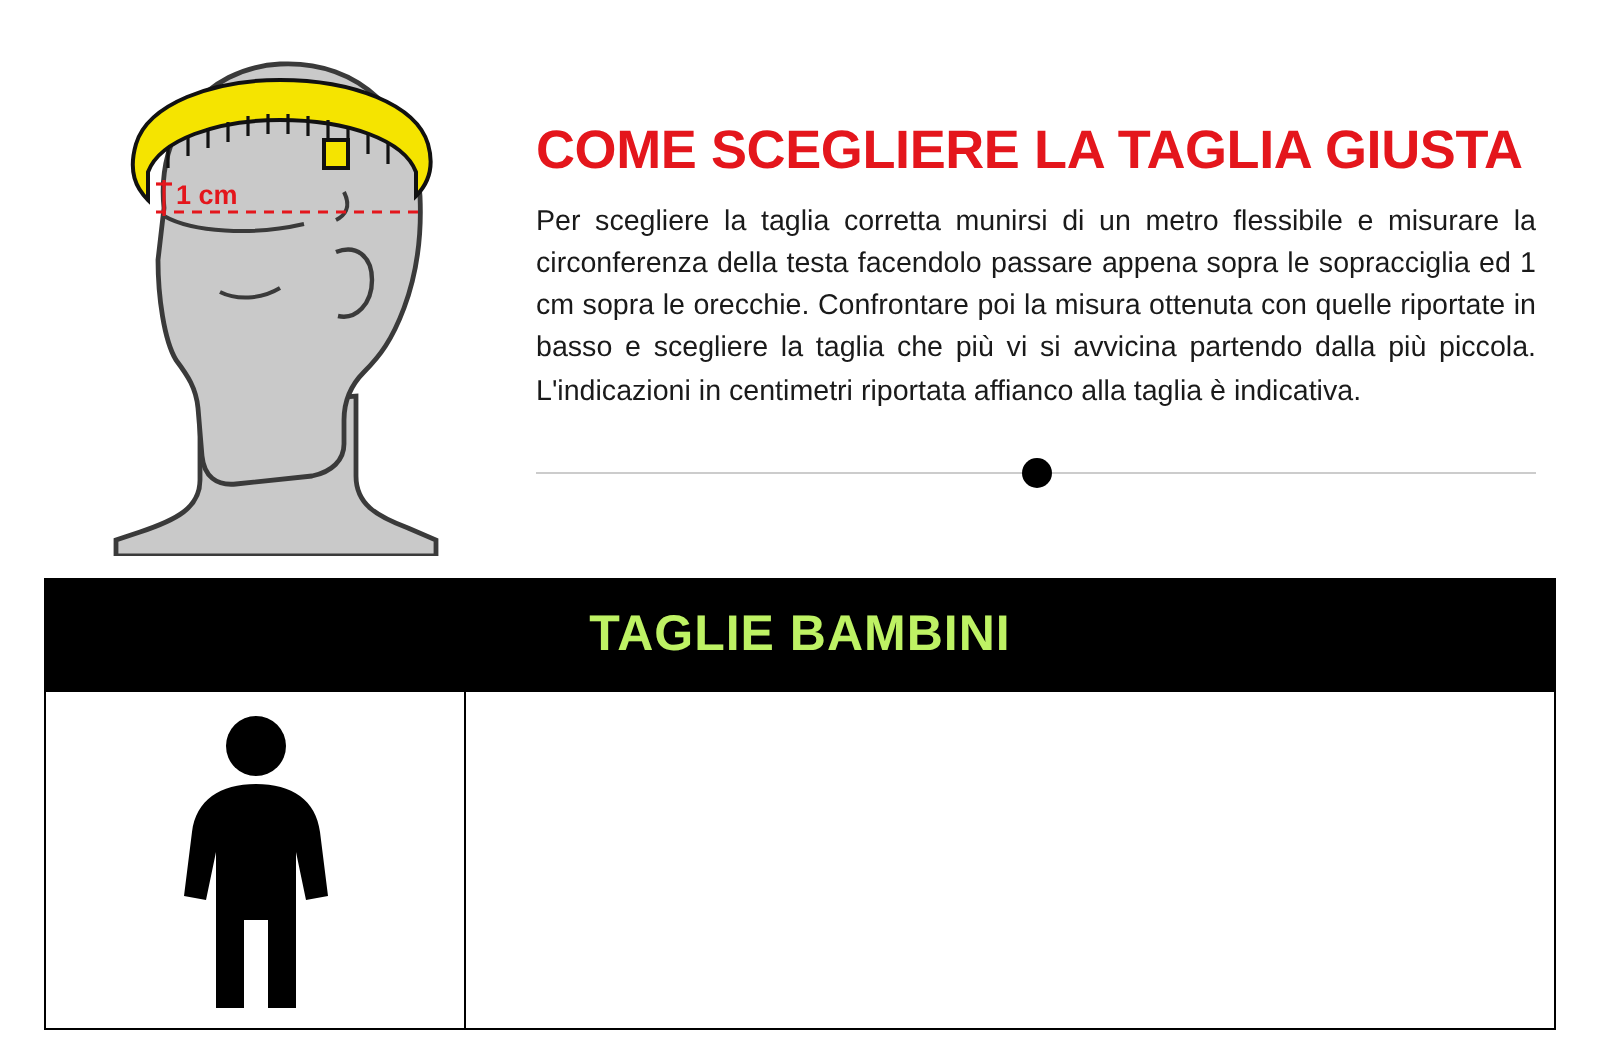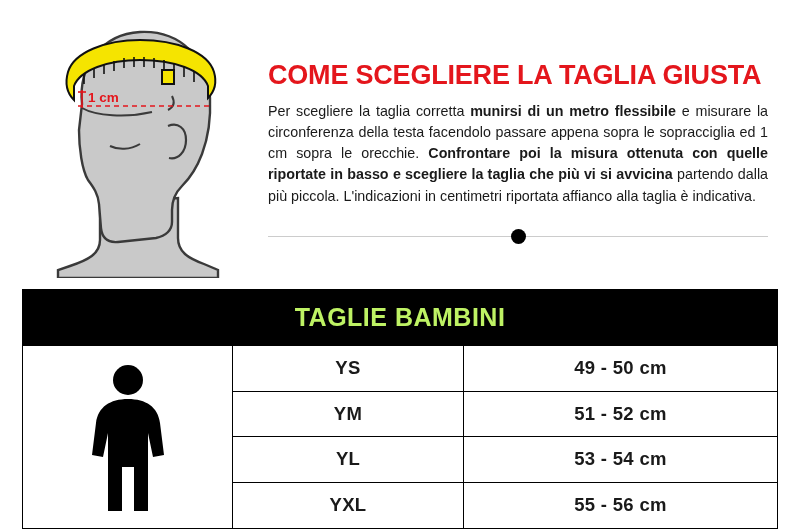--- a/index.html
+++ b/index.html
@@ -46,21 +46,21 @@
     margin-bottom: 10px;
     white-space: nowrap;
   }
   .intro p {
     font-size: 14.3px;
     line-height: 1.48;
     text-align: justify;
     color: #1a1a1a;
     max-width: 500px;
   }
-  .intro p b { font-weight: bold; }
+  .intro p b { font-weight: normal; }
 
   .divider {
     margin-top: 22px;
     width: 500px;
     display: flex;
     align-items: center;
     justify-content: center;
   }
   .divider .line {
     height: 1px;
@@ -198,34 +198,16 @@
 
   <div class="tablewrap">
     <div class="tbl-header">TAGLIE BAMBINI</div>
     <div class="tbl-body">
       <div class="figure-cell">
         <svg width="96" height="148" viewBox="0 0 96 148">
           <circle cx="48" cy="17" r="15" fill="#000"></circle>
           <path d="M48 36 C30 36 18 44 16 60 L12 92 L23 94 L28 70 L28 148 L42 148 L42 104 L54 104 L54 148 L68 148 L68 70 L73 94 L84 92 L80 60 C78 44 66 36 48 36 Z" fill="#000"></path>
         </svg>
       </div>
-      <div class="rows">
-        <div class="row">
-          <div class="cell-size">YS</div>
-          <div class="cell-meas">49 - 50 cm</div>
-        </div>
-        <div class="row">
-          <div class="cell-size">YM</div>
-          <div class="cell-meas">51 - 52 cm</div>
-        </div>
-        <div class="row">
-          <div class="cell-size">YL</div>
-          <div class="cell-meas">53 - 54 cm</div>
-        </div>
-        <div class="row">
-          <div class="cell-size">YXL</div>
-          <div class="cell-meas">55 - 56 cm</div>
-        </div>
-      </div>
     </div>
   </div>
 
 </div>
 
 </body></html>

